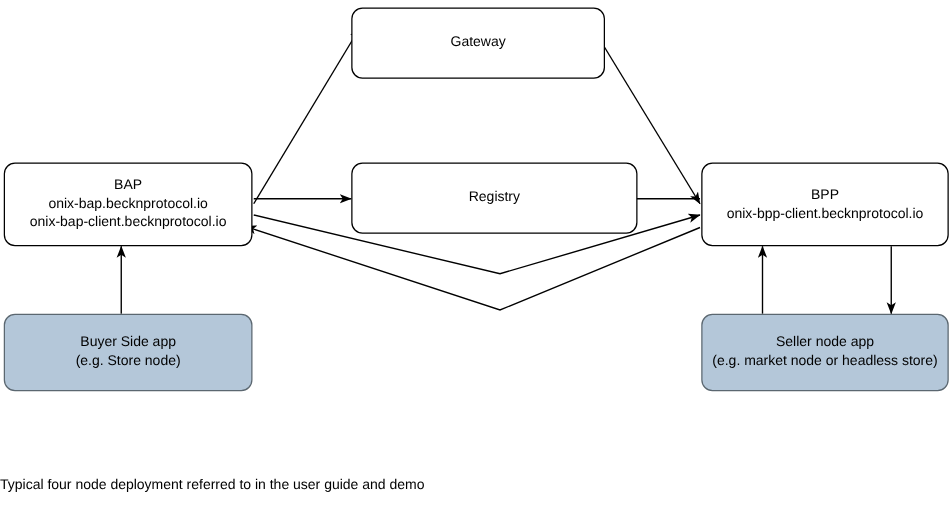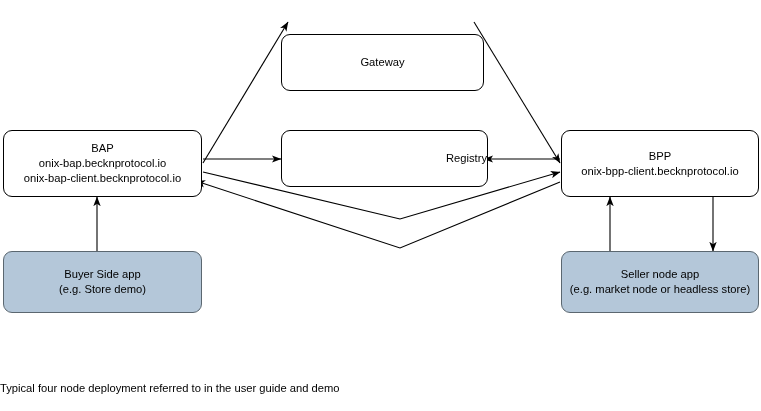--- a/index.html
+++ b/index.html
@@ -45,23 +45,23 @@
     z-index: 2;
   }
   .node.shaded {
     background: #b4c7d9;
     border-color: #5b6770;
   }
   .node .line {
     display: block;
     white-space: nowrap;
   }
-  #node-gateway  { left: 281px; top: 6px;   width: 203px; height: 57px; margin-top: 28px; }
+  #node-gateway  { left: 281px; top: 6px;   width: 203px; height: 57px; }
   #node-bap      { left: 3px;   top: 130px; width: 199px; height: 67px; }
-  #node-registry { left: 281px; top: 130px; width: 207px; height: 57px; align-items: flex-end; }
+  #node-registry { left: 281px; top: 130px; width: 229px; height: 57px; }
   #node-bpp      { left: 561px; top: 130px; width: 198px; height: 67px; align-items: center; }
   #node-buyer    { left: 3px;   top: 251px; width: 199px; height: 62px; }
   #node-seller   { left: 561px; top: 251px; width: 198px; height: 62px; }
   #caption {
     position: absolute;
     left: 0;
     top: 381px;
     width: 761px;
     text-align: left;
     font-size: 11.2px;
@@ -115,21 +115,21 @@
     <span class="line">Registry</span>
   </div>
 
   <div class="node" id="node-bpp">
     <span class="line">BPP</span>
     <span class="line">onix-bpp-client.becknprotocol.io</span>
   </div>
 
   <div class="node shaded" id="node-buyer">
     <span class="line">Buyer Side app</span>
-    <span class="line">(e.g. Store demo)</span>
+    <span class="line">(e.g. Store node)</span>
   </div>
 
   <div class="node shaded" id="node-seller">
     <span class="line">Seller node app</span>
     <span class="line">(e.g. market node or headless store)</span>
   </div>
 
   <div id="caption">Typical four node deployment referred to in the user guide and demo</div>
 
 </div>

